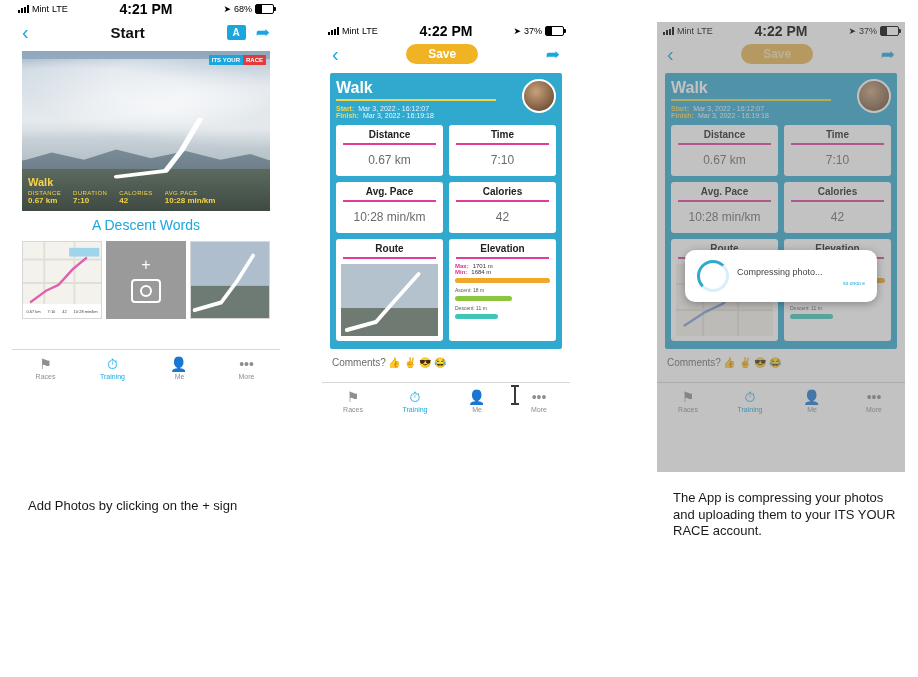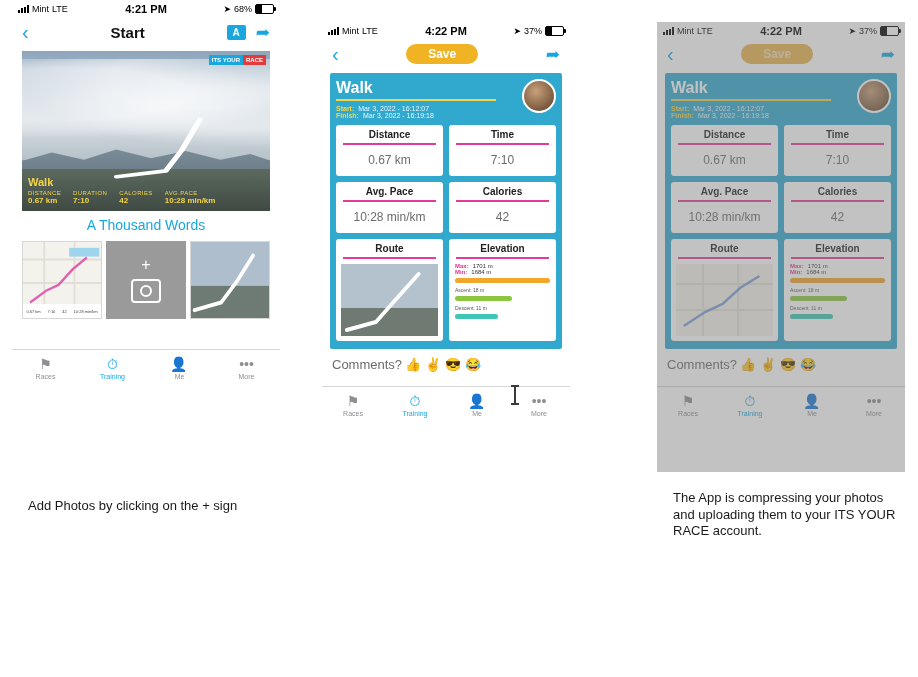--- a/index.html
+++ b/index.html
@@ -37,21 +37,21 @@
   .statusbar {
     height: 17px;
     display: flex;
     align-items: center;
     font-size: 9px;
     color: #000;
     padding: 0 6px;
     box-sizing: border-box;
   }
   .sb-left { display: flex; align-items: center; gap: 3px; flex: 1; }
-  .sb-center { flex: 0 0 auto; font-weight: bold; font-size: 11px; }
+  .sb-center { flex: 0 0 auto; font-weight: bold; font-size: 14px; }
   .sb-right { display: flex; align-items: center; gap: 3px; flex: 1; justify-content: flex-end; }
   .sig-bars { display: inline-flex; align-items: flex-end; gap: 1px; height: 8px; }
   .sig-bars i { display:block; width: 2px; background: #000; }
   .sig-bars i:nth-child(1){height:3px}
   .sig-bars i:nth-child(2){height:5px}
   .sig-bars i:nth-child(3){height:6px}
   .sig-bars i:nth-child(4){height:8px}
   .battery {
     width: 17px; height: 8px; border: 1px solid #000; border-radius: 2px;
     position: relative; display: inline-block;
@@ -223,21 +223,21 @@
   .elev-body { padding: 4px 6px 6px 6px; font-size: 6px; color: #333; }
   .elev-row { display: flex; gap: 4px; }
   .elev-row b { color: #e2358f; font-size: 6px; }
   .bar { height: 5px; border-radius: 3px; margin-top: 3px; }
   .bar.orange { background: #f0a72a; }
   .bar.green { background: #8cc63f; }
   .bar.teal { background: #3fc6b7; }
   .elev-sub { margin-top: 4px; font-size: 5px; color: #555; }
 
   .comments {
-    font-size: 13px; color: #6b6b6b; margin: 8px 10px 0 10px;
+    font-size: 10px; color: #6b6b6b; margin: 8px 10px 0 10px;
   }
 
   
   .overlay-dim {
     position: absolute; inset: 0; background: rgba(120,120,120,0.45);
     pointer-events: none;
   }
   .toast {
     position: absolute; left: 50%; top: 228px; transform: translateX(-50%);
     width: 192px; background: #ffffff; border-radius: 10px;
@@ -338,21 +338,21 @@
             <span class="val">42</span>
           </div>
           <div class="col">
             <span class="lbl">AVG.PACE</span>
             <span class="val">10:28 min/km</span>
           </div>
         </div>
       </div>
     </div>
 
-    <div class="caption">A Thousand Words</div>
+    <div class="caption">A Descent Words</div>
 
     <div class="thumbs">
       <div class="thumb thumb-map">
         <svg viewBox="0 0 88 78" preserveAspectRatio="none" style="width:100%;height:100%">
           <rect x="0" y="0" width="88" height="78" fill="#f4f2ed"></rect>
           <path d="M0 18 H88 M0 42 H88 M24 0 V78 M58 0 V78" stroke="#e2ded6" stroke-width="2"></path>
           <rect x="52" y="6" width="34" height="9" fill="#9fd5ec"></rect>
           <polyline points="8,62 26,50 40,44 56,28 72,16" fill="none" stroke="#e060b0" stroke-width="2.5"></polyline>
         </svg>
         <div class="mini-stats">
@@ -645,20 +645,27 @@
         <span class="ti">👤</span>
         <span class="tl">Me</span>
       </div>
       <div class="tab">
         <span class="ti">•••</span>
         <span class="tl">More</span>
       </div>
     </div>
 
     <div class="overlay-dim"></div>
+    <div class="toast">
+      <div class="spinner"></div>
+      <div style="flex:1">
+        <div class="toast-text">Compressing photo...</div>
+        <div class="toast-sub">so onoo e</div>
+      </div>
+    </div>
   </div>
 
   <div style="padding:0 16px">
     <div class="note first">The App is compressing your photos and uploading them to your ITS YOUR RACE account.</div>
   </div>
 </div>
 
 <div class="text-cursor"></div>
 
 </body></html>

